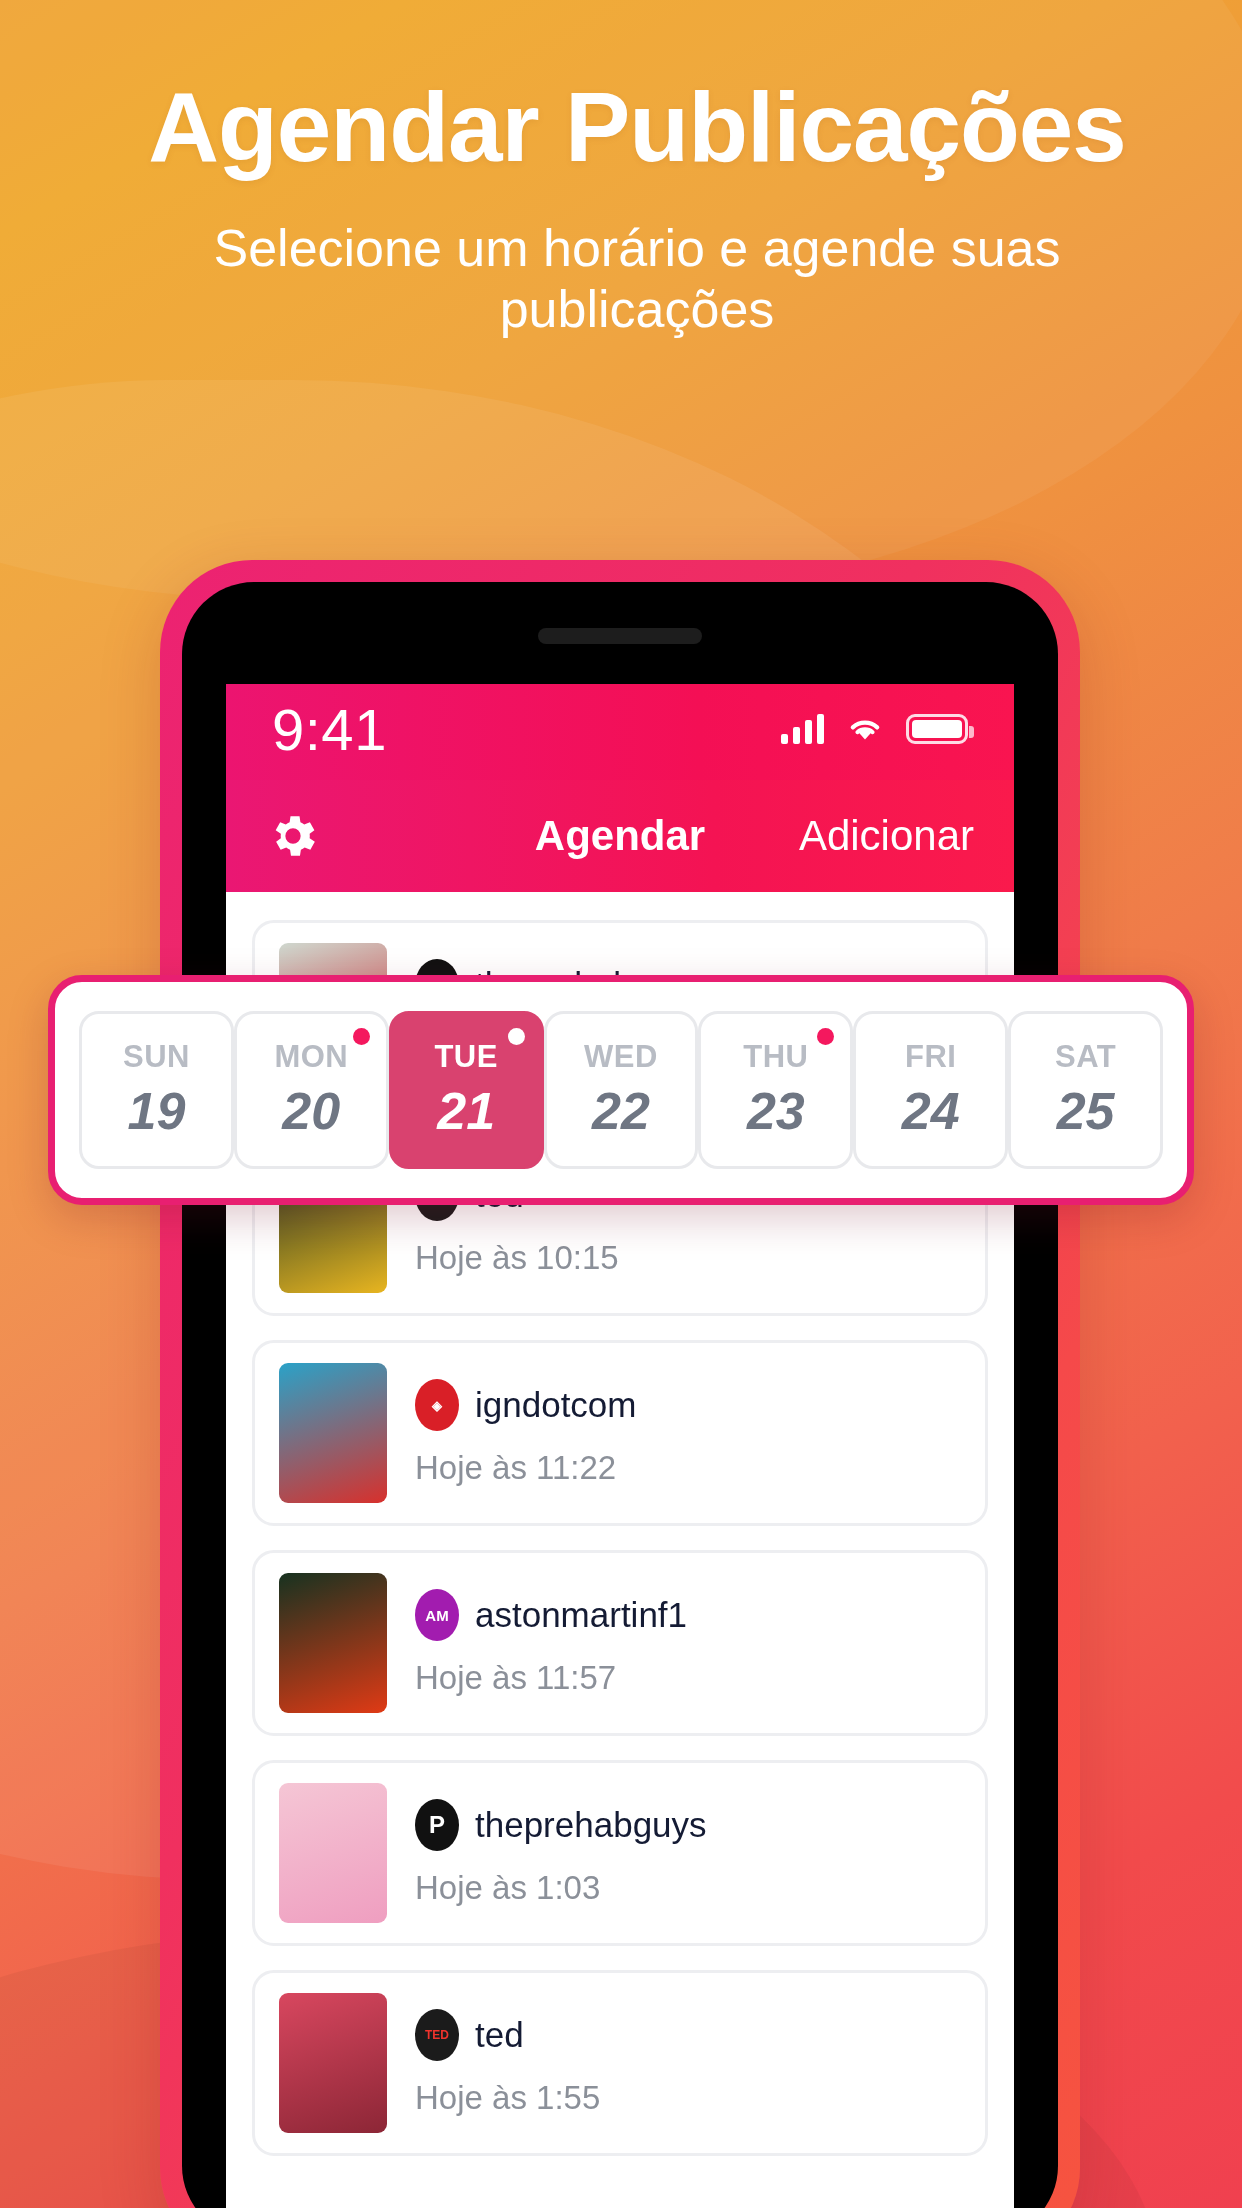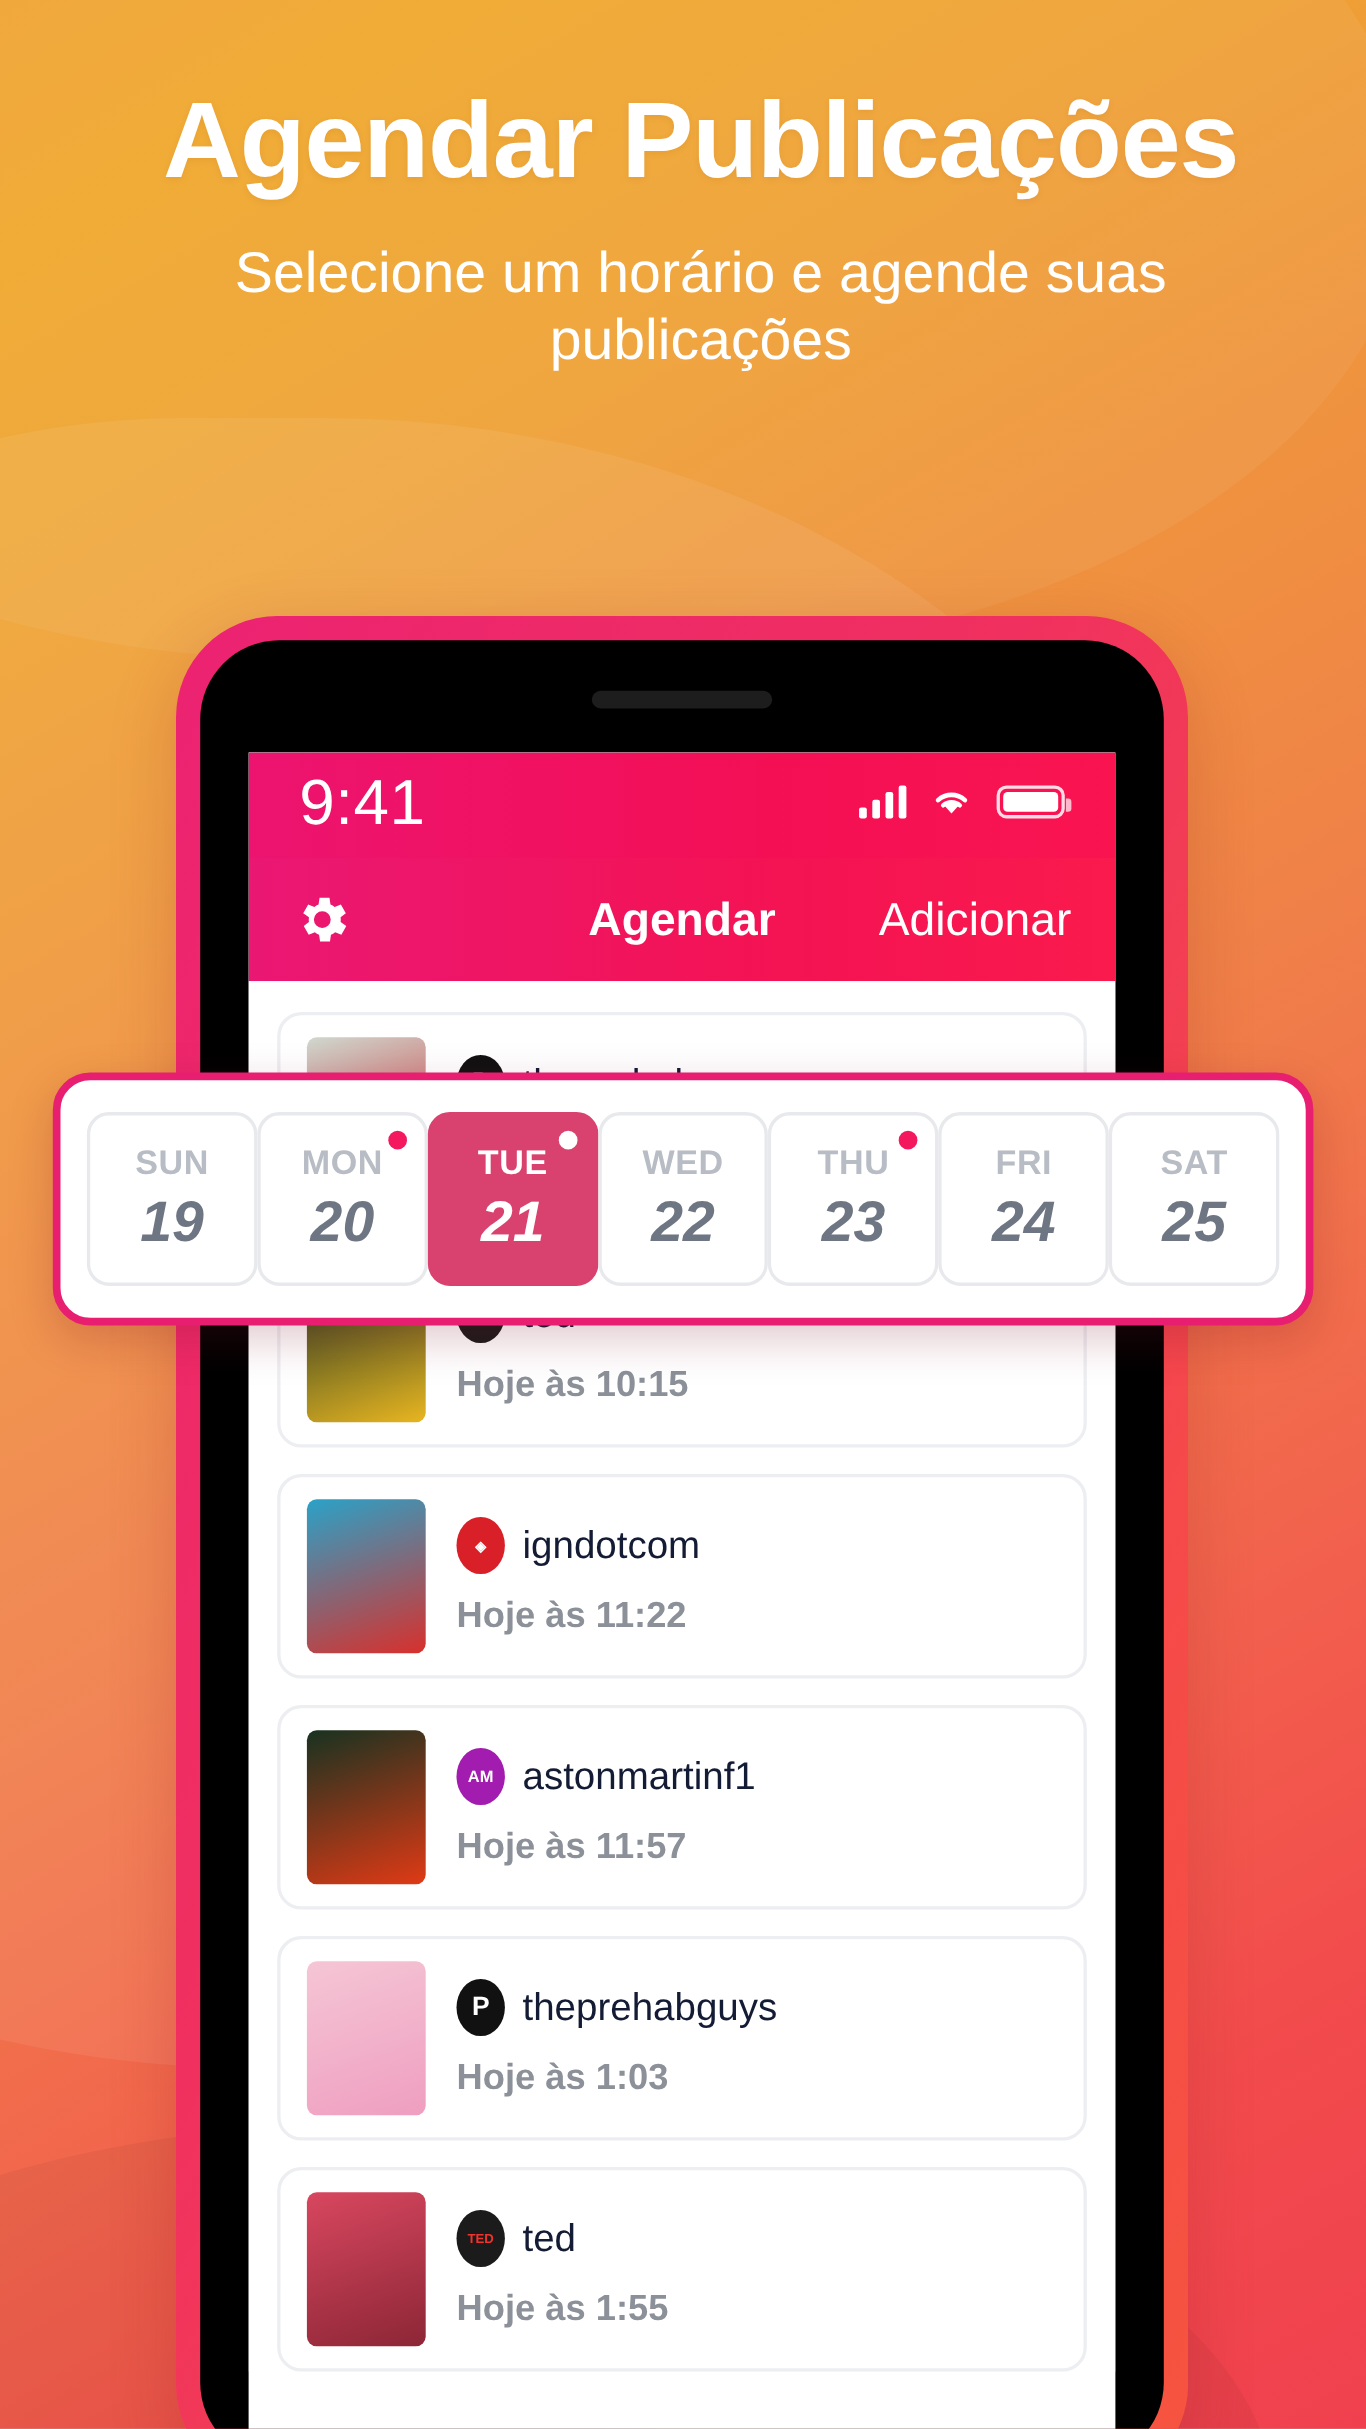--- a/index.html
+++ b/index.html
@@ -133,21 +133,21 @@
     background-size:cover; background-position:center;
   }
   .post-meta{ margin-left:28px; }
   .post-row{ display:flex; align-items:center; gap:16px; }
   .avatar{
     width:44px; height:52px; border-radius:50%;
     display:flex; align-items:center; justify-content:center;
     font-size:13px; font-weight:bold; color:#fff; flex:0 0 auto; overflow:hidden;
   }
   .username{ font-size:35px; font-weight:normal; color:#141b34; }
-  .posttime{ font-size:33px; color:#8b9099; margin-top:18px;font-weight:bold; }
+  .posttime{ font-size:33px; color:#8b9099; margin-top:18px; }
 </style>
 </head>
 <body>
 
 <div class="bg-swoosh-1"></div>
 <div class="bg-swoosh-2"></div>
 <div class="bg-swoosh-3"></div>
 
 <div class="header">
   <div class="headline">Agendar Publicações</div>

